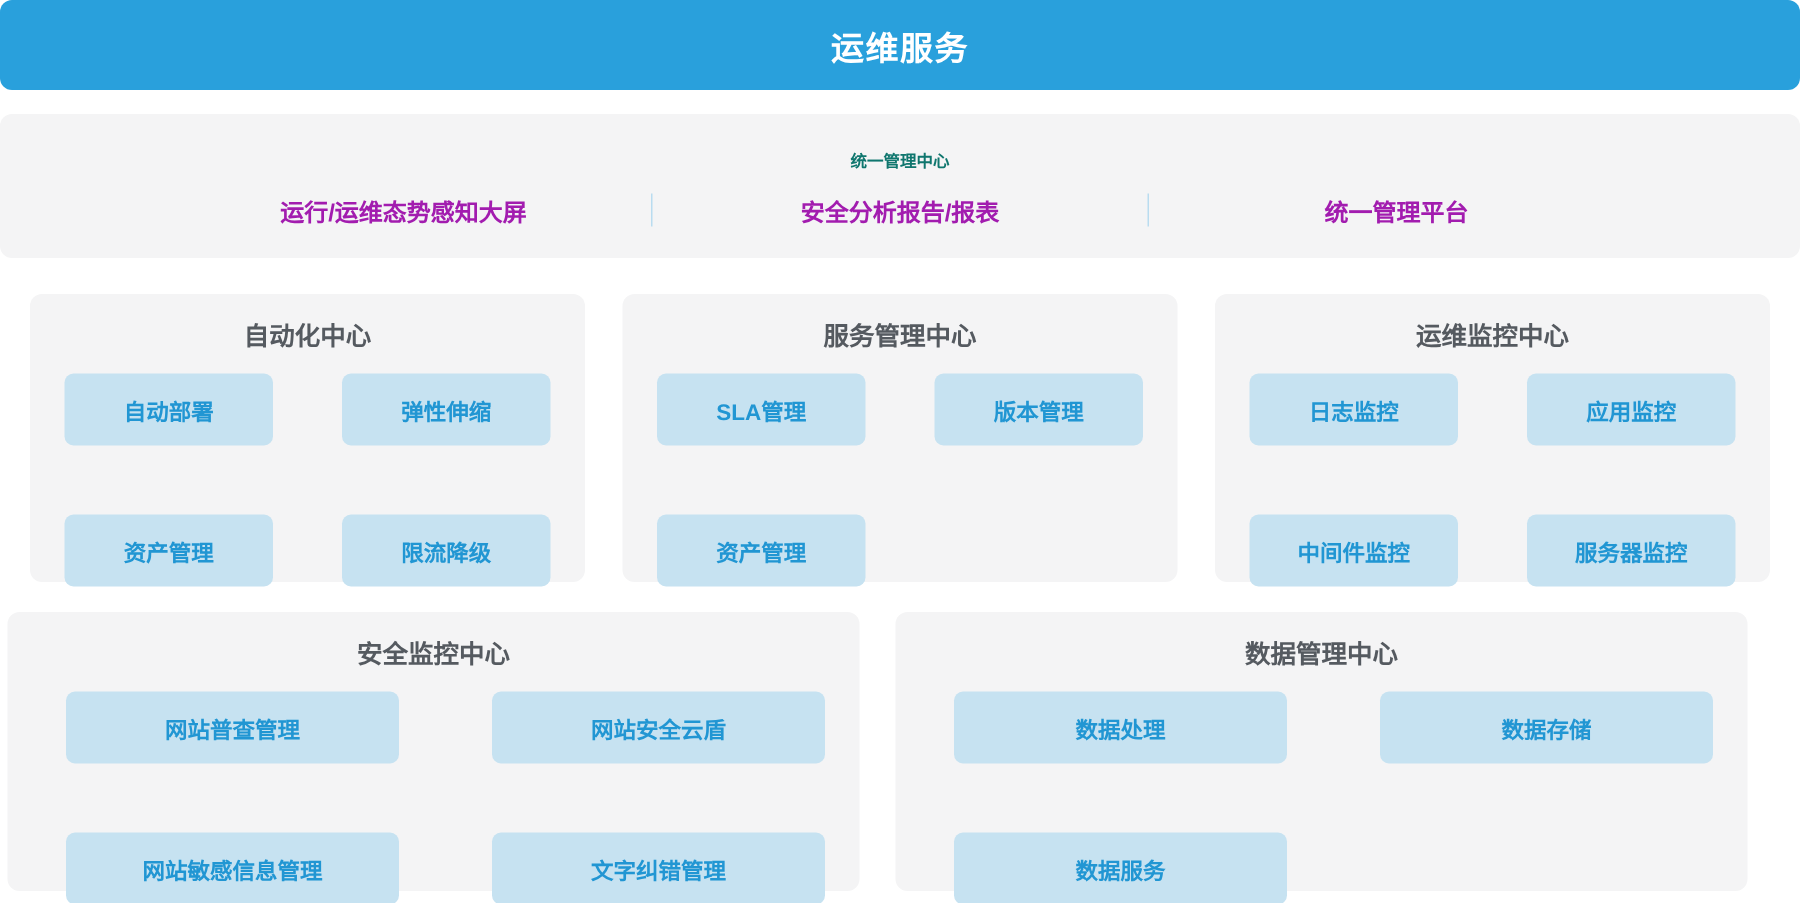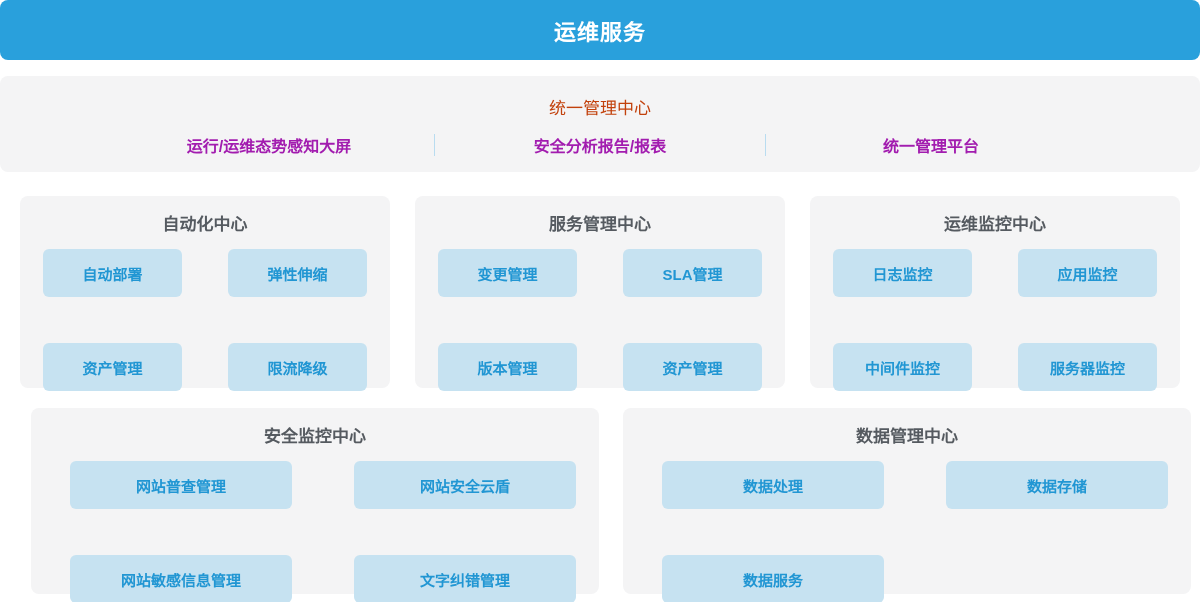--- a/index.html
+++ b/index.html
@@ -48,23 +48,23 @@
     width: 1200px;
     height: 96px;
     background: #f4f4f5;
     border-radius: 8px;
     display: flex;
     flex-direction: column;
     align-items: center;
     justify-content: center;
   }
   .mgmt-title {
-    font-size: 17px;
-    font-weight: normal;
-    color: #c2410c;
+    font-size: 11px;
+    font-weight: bold;
+    color: #0f766e;
     margin-top: 2px;
   }
   .mgmt-links {
     margin-top: 14px;
     width: 1200px;
     display: flex;
     align-items: center;
     justify-content: center;
   }
   .mgmt-link {
@@ -86,21 +86,21 @@
     position: absolute;
     left: 20px;
     top: 196px;
     width: 1160px;
     height: 192px;
     display: flex;
     gap: 25px;
   }
   .row-bottom {
     position: absolute;
-    left: 31px;
+    left: 5px;
     top: 408px;
     width: 1160px;
     height: 186px;
     display: flex;
     gap: 24px;
     justify-content: flex-end;
   }
 
   .card {
     background: #f4f4f5;
@@ -178,21 +178,20 @@
         <div class="tile">自动部署</div>
         <div class="tile">弹性伸缩</div>
         <div class="tile">资产管理</div>
         <div class="tile">限流降级</div>
       </div>
     </div>
 
     <div class="card">
       <span class="card-title">服务管理中心</span>
       <div class="tile-grid">
-        <div class="tile">变更管理</div>
         <div class="tile">SLA管理</div>
         <div class="tile">版本管理</div>
         <div class="tile">资产管理</div>
       </div>
     </div>
 
     <div class="card">
       <span class="card-title">运维监控中心</span>
       <div class="tile-grid">
         <div class="tile">日志监控</div>

